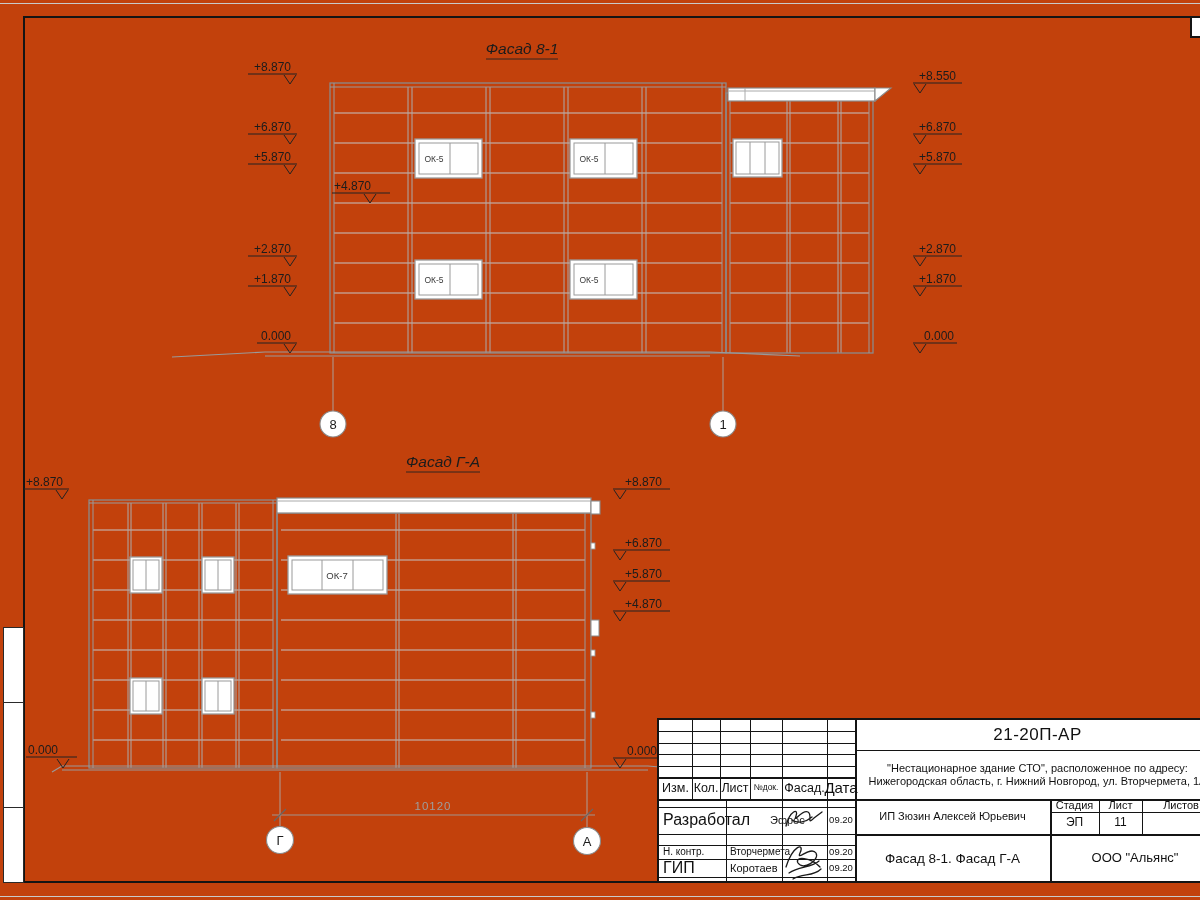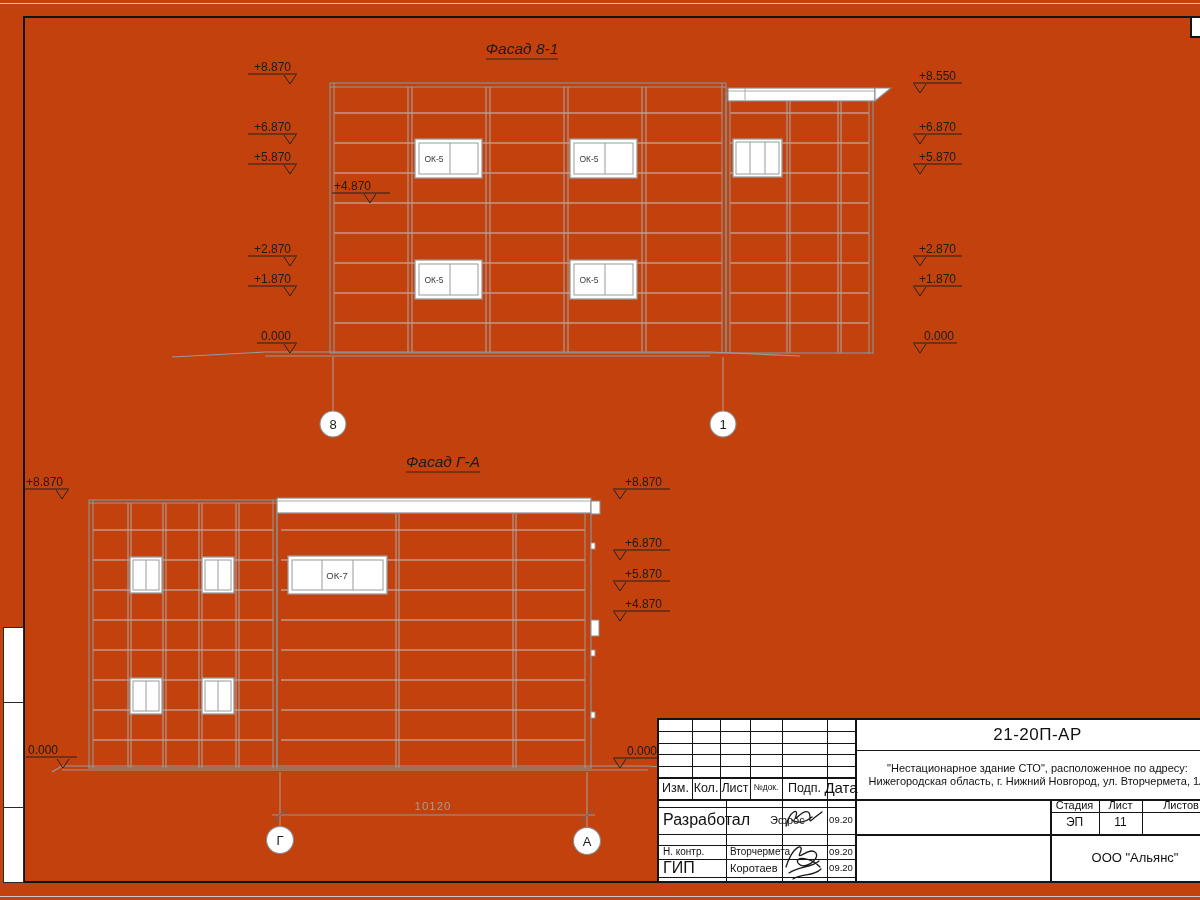--- a/index.html
+++ b/index.html
@@ -300,45 +300,47 @@
     <div class="l" style="left:391px;top:92px;width:170px;height:1px;"></div>
     <div class="l" style="left:196px;top:114px;width:365px;height:1.5px;"></div>
     <div class="l" style="left:391px;top:79px;width:1.5px;height:84px;"></div>
     <div class="l" style="left:440px;top:79px;width:1px;height:35px;"></div>
     <div class="l" style="left:483px;top:79px;width:1px;height:35px;"></div>
 
     <div class="cell" style="left:0;top:57px;width:33px;height:22px;font-size:12.5px;">Изм.</div>
     <div class="cell" style="left:33px;top:57px;width:28px;height:22px;font-size:12.5px;">Кол.</div>
     <div class="cell" style="left:61px;top:57px;width:30px;height:22px;font-size:12.5px;">Лист</div>
     <div class="cell" style="left:91px;top:57px;width:32px;height:22px;font-size:8.5px;text-align:right;">№док.</div>
-    <div class="cell" style="left:123px;top:57px;width:45px;height:22px;font-size:12.5px;">Подп.</div>
+    <div class="cell" style="left:123px;top:57px;width:45px;height:22px;font-size:12.5px;">Фасад.</div>
     <div class="cell" style="left:168px;top:57px;width:28px;height:22px;font-size:15px;">Дата</div>
 
     <div class="cell left-al" style="left:0;top:87px;width:67px;height:27px;font-size:16px;">Разработал</div>
     <div class="cell left-al" style="left:67px;top:87px;width:56px;height:27px;font-size:11px;margin-left:40px;">Эфрос</div>
     <div class="cell" style="left:168px;top:87px;width:28px;height:27px;font-size:9.5px;">09.20</div>
 
     <div class="cell left-al" style="left:0;top:125px;width:67px;height:14px;font-size:10px;">Н. контр.</div>
     <div class="cell left-al" style="left:67px;top:125px;width:56px;height:14px;font-size:10px;">Вторчермета</div>
     <div class="cell" style="left:168px;top:125px;width:28px;height:14px;font-size:9.5px;">09.20</div>
 
     <div class="cell left-al" style="left:0;top:139px;width:67px;height:18px;font-size:16px;text-align:center;">ГИП</div>
     <div class="cell left-al" style="left:67px;top:139px;width:56px;height:18px;font-size:11px;">Коротаев</div>
     <div class="cell" style="left:168px;top:139px;width:28px;height:18px;font-size:9.5px;">09.20</div>
 
     <div class="cell" style="left:196px;top:0;width:365px;height:30px;font-size:17px;letter-spacing:0.5px;">21-20П-АР</div>
     <div class="cell" style="left:196px;top:30px;width:365px;height:49px;font-size:11px;flex-direction:column;white-space:normal;">
       <span style="white-space:nowrap;">"Нестационарное здание СТО", расположенное по адресу:</span>
       <span style="white-space:nowrap;">Нижегородская область, г. Нижний Новгород, ул. Вторчермета, 1А</span>
     </div>
+    <div class="cell" style="left:196px;top:79px;width:195px;height:35px;font-size:11px;">ИП Зюзин Алексей Юрьевич</div>
     <div class="cell" style="left:391px;top:79px;width:49px;height:13px;font-size:11px;">Стадия</div>
     <div class="cell" style="left:440px;top:79px;width:43px;height:13px;font-size:11px;">Лист</div>
     <div class="cell" style="left:483px;top:79px;width:78px;height:13px;font-size:11px;">Листов</div>
     <div class="cell" style="left:391px;top:92px;width:49px;height:22px;font-size:12px;">ЭП</div>
     <div class="cell" style="left:440px;top:92px;width:43px;height:22px;font-size:12px;">11</div>
+    <div class="cell" style="left:196px;top:114px;width:195px;height:49px;font-size:13.5px;">Фасад 8-1. Фасад Г-А</div>
     <div class="cell" style="left:391px;top:114px;width:170px;height:49px;font-size:13px;">ООО "Альянс"</div>
 
     <svg class="sig" style="left:121px;top:84px;" width="48" height="30" viewBox="0 0 48 30">
       <path d="M6 22 C10 6 19 4 16 12 C13 20 22 5 28 8 C33 11 26 22 34 14 L42 8 M12 16 C18 20 26 18 32 13" fill="none" stroke="#1a1a1a" stroke-width="1.3" stroke-linecap="round"></path>
     </svg>
     <svg class="sig" style="left:120px;top:117px;" width="52" height="48" viewBox="0 0 52 48">
       <path d="M7 30 C14 8 26 5 21 16 C17 25 32 8 37 16 C41 23 24 34 19 26 C15 19 32 20 41 30 M10 36 C20 29 32 31 40 24 M14 42 C24 36 34 40 42 32" fill="none" stroke="#1a1a1a" stroke-width="1.3" stroke-linecap="round"></path>
     </svg>
   </div>
 

